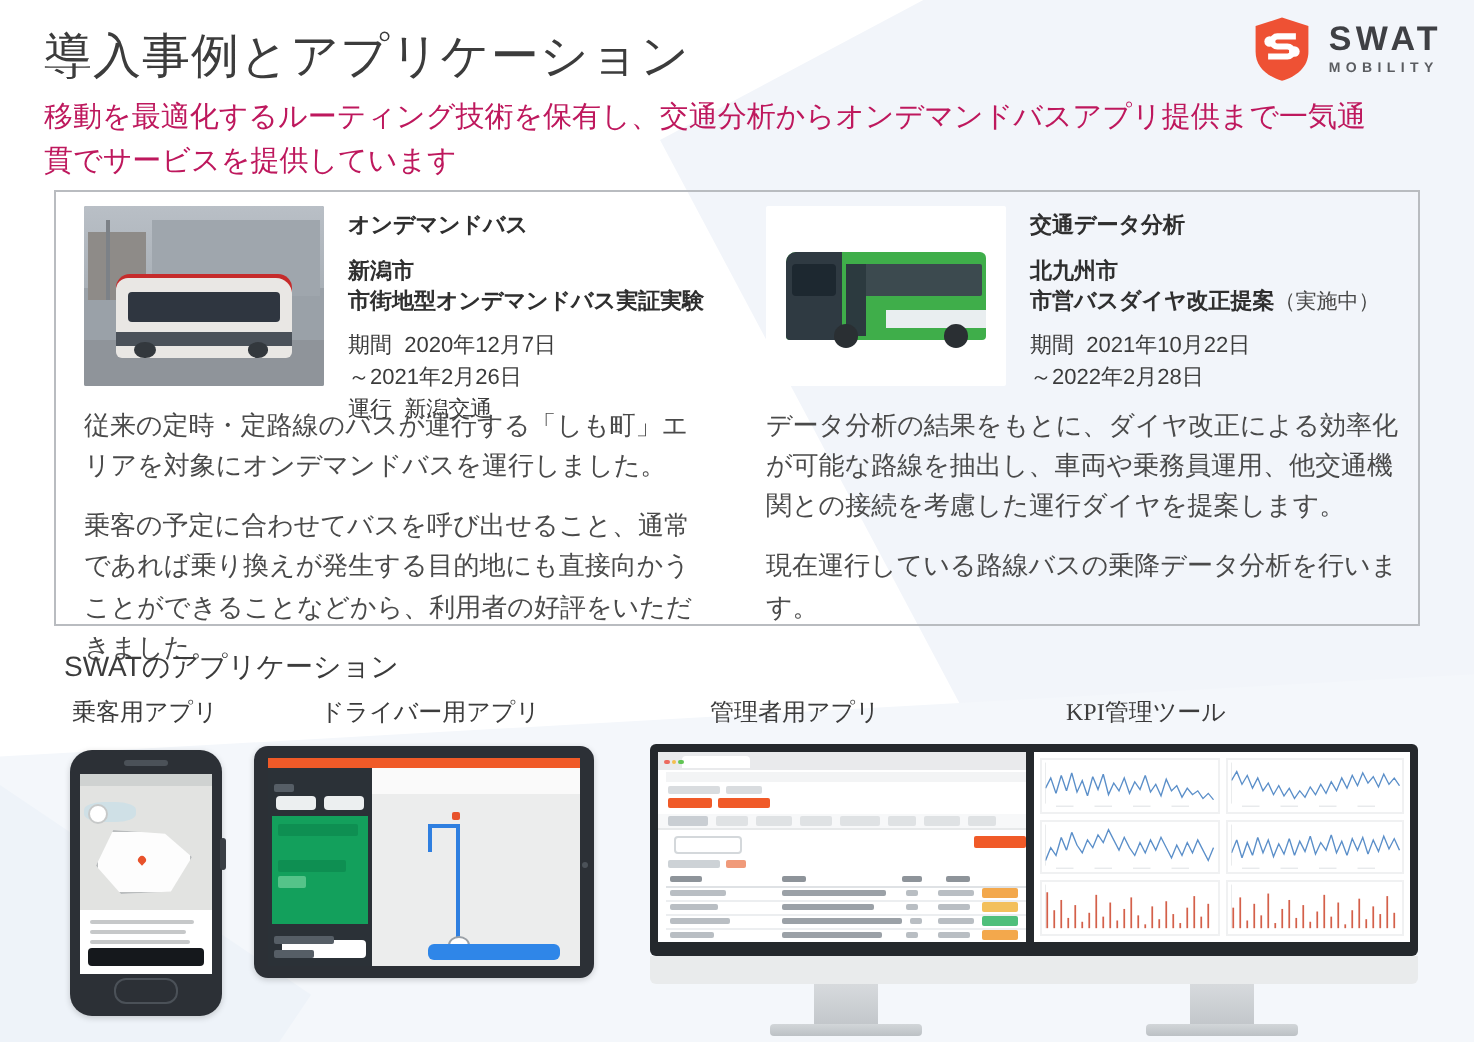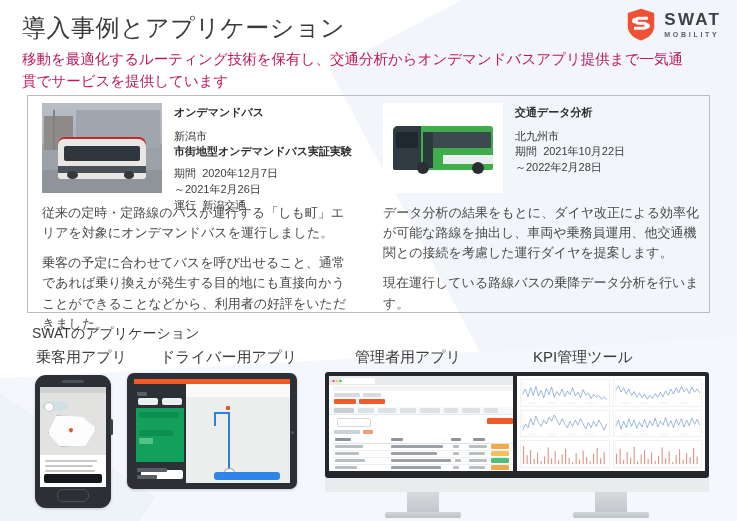--- a/index.html
+++ b/index.html
@@ -65,21 +65,21 @@
   .case-col.left{left:0;width:341px;}
   .case-col.right{left:341px;width:342px;}
 
   .case-head{position:absolute;top:7px;left:14px;right:8px;display:flex;gap:12px;}
   .case-photo{
     width:120px;height:90px;flex:0 0 120px;position:relative;overflow:hidden;
     border-radius:1px;
   }
   .case-meta{flex:1;padding-top:2px;}
   .case-cat{font-size:11px;font-weight:700;color:#2f2f2f;margin:0 0 9px 0;}
-  .case-city{font-size:11px;font-weight:400;color:#2f2f2f;line-height:1.35;margin:0;}
+  .case-city{font-size:11px;font-weight:700;color:#2f2f2f;line-height:1.35;margin:0;}
   .case-proj{font-size:11px;font-weight:700;color:#2f2f2f;line-height:1.35;margin:0 0 7px 0;}
   .case-proj .note{font-weight:400;font-size:10.5px;color:#4a4a4a;}
   .case-kv{font-size:11px;color:#3b3b3b;line-height:1.45;margin:0;white-space:pre-line;}
 
   .case-body{position:absolute;top:107px;left:14px;right:12px;}
   .case-p{font-size:13px;line-height:1.55;color:#4a4a4a;margin:0 0 10px 0;}
   .case-p:last-child{margin-bottom:0;}
 
   
   .photo-niigata{background:#9aa1a8;}
@@ -100,21 +100,21 @@
   .pk-front{position:absolute;left:8%;top:26%;width:24%;height:48%;background:#2f3a42;border-radius:5px 0 0 2px;}
   .pk-wind{position:absolute;left:11%;top:32%;width:18%;height:18%;background:#1d2830;border-radius:2px;}
   .pk-win{position:absolute;left:36%;top:32%;width:54%;height:18%;background:#3c4a4f;border-radius:1px;}
   .pk-door{position:absolute;left:33%;top:32%;width:9%;height:40%;background:#2c3a3f;}
   .pk-stripe{position:absolute;left:50%;top:58%;width:42%;height:10%;background:#e9eef0;}
   .pk-w1{position:absolute;left:28%;top:66%;width:10%;height:13%;background:#2a2f33;border-radius:50%;}
   .pk-w2{position:absolute;left:74%;top:66%;width:10%;height:13%;background:#2a2f33;border-radius:50%;}
 
   
   .apps-title{position:absolute;left:32px;top:325px;font-size:14px;color:#3c3c3c;}
-  .app-label{position:absolute;font-size:15px;color:#3c3c3c;white-space:nowrap;}
+  .app-label{position:absolute;font-size:12px;color:#3c3c3c;white-space:nowrap;font-family:Liberation Serif, serif;}
   .lbl-pax{left:36px;top:348px;}
   .lbl-drv{left:160px;top:348px;}
   .lbl-adm{left:355px;top:348px;}
   .lbl-kpi{left:533px;top:348px;}
 
   
   .phone{
     position:absolute;left:35px;top:375px;width:76px;height:133px;
     background:#2c3036;border-radius:11px;box-shadow:0 1px 3px rgba(0,0,0,.18);
   }
@@ -250,20 +250,23 @@
             <div class="pk-front"></div>
           <div class="pk-wind"></div>
             <div class="pk-win"></div>
             <div class="pk-door"></div>
           <div class="pk-w1"></div>
             <div class="pk-w2"></div>
         </div>
         <div class="case-meta">
           <div class="case-cat">交通データ分析</div>
           <div class="case-city">北九州市</div>
+          <div class="case-proj">
+            <span>市営バスダイヤ改正提案</span><span class="note">（実施中）</span>
+          </div>
           <div class="case-kv"><span>期間</span>&nbsp;&nbsp;<span>2021年10月22日
         ～2022年2月28日</span></div>
         </div>
       </div>
       <div class="case-body">
         <p class="case-p">データ分析の結果をもとに、ダイヤ改正による効率化が可能な路線を抽出し、車両や乗務員運用、他交通機関との接続を考慮した運行ダイヤを提案します。</p>
         <p class="case-p">現在運行している路線バスの乗降データ分析を行います。</p>
       </div>
     </div>
   </div>

